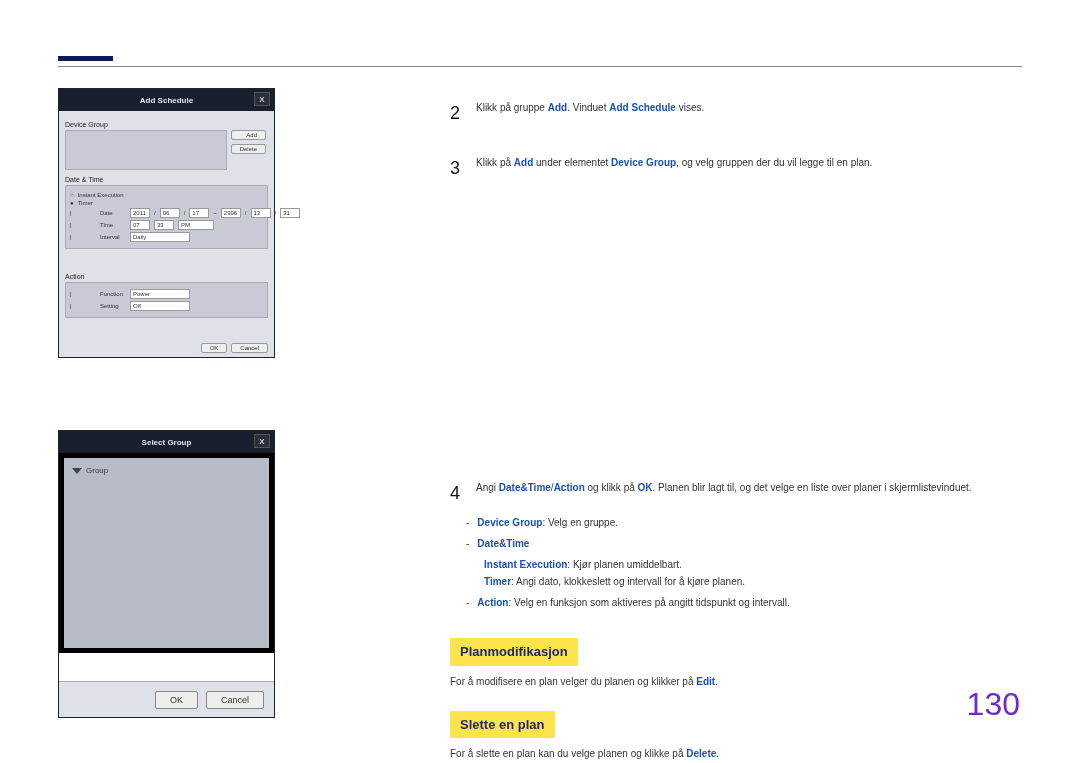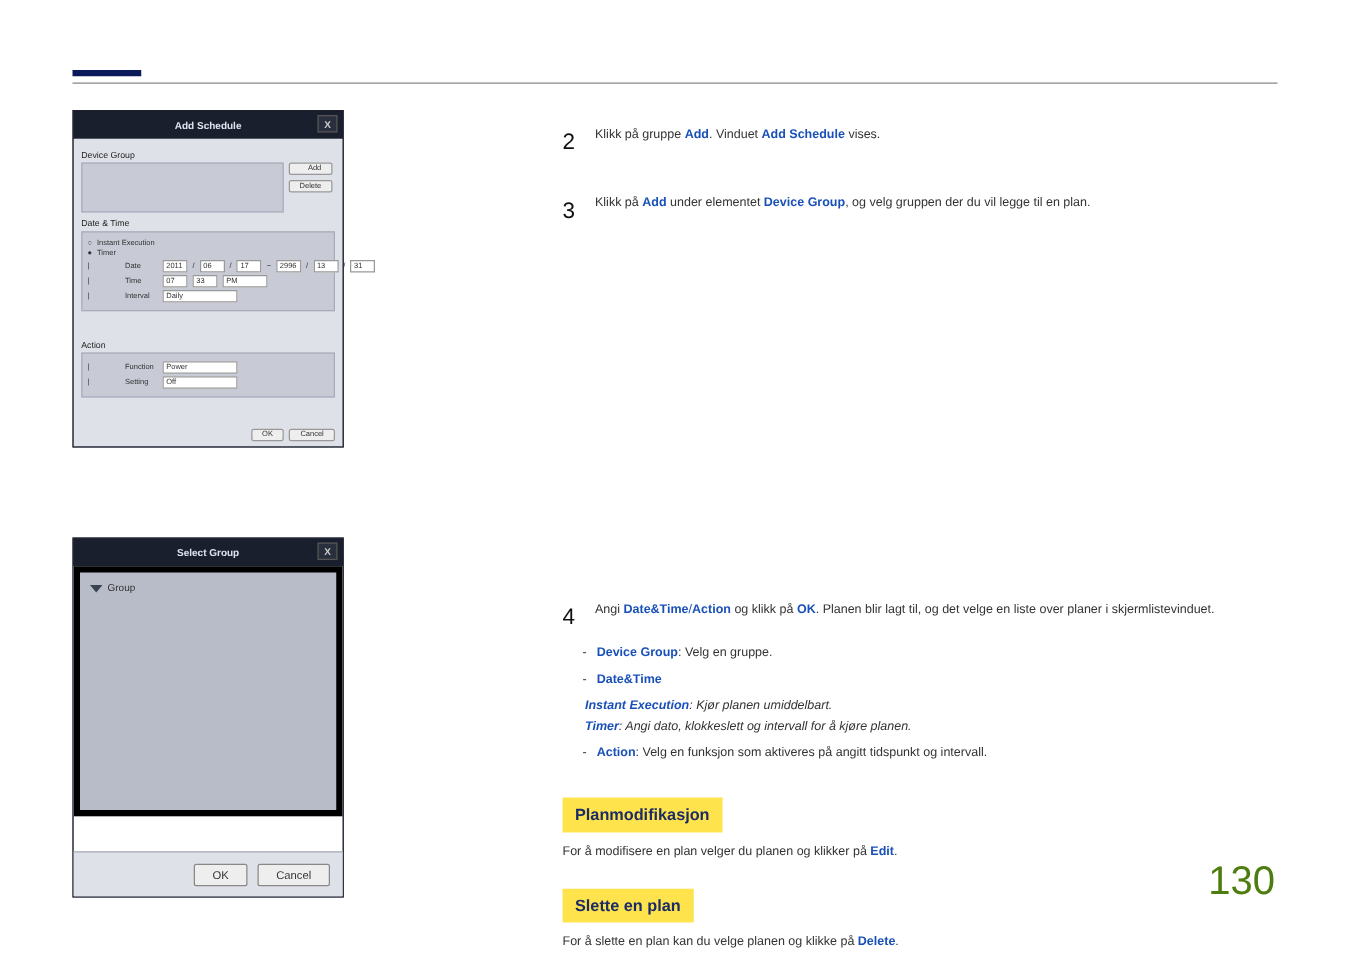--- a/index.html
+++ b/index.html
@@ -19,21 +19,21 @@
     background: #0a1a5a;
   }
   .top-rule {
     position: absolute;
     top: 66px; left: 58px; right: 58px;
     height: 1px; background: #888;
   }
   .page-num {
     position: absolute;
     bottom: 40px; right: 60px;
-    font-size: 32px; color: #4d7c0f; font-weight: 300;
+    font-size: 32px; color: #6d28d9; font-weight: 300;
   }
 
   
   .shot {
     position: absolute;
     background: #3a4050;
     border: 1px solid #1e2230;
     box-shadow: 0 0 0 1px #000 inset;
   }
   .shot1 { top: 88px; left: 58px; width: 217px; height: 270px; }
@@ -92,21 +92,21 @@
     font-size: 10px; color: #333; line-height: 1.5;
   }
   .step { display:flex; gap:14px; margin-bottom: 28px; }
   .stepnum { font-size: 18px; color: #111; min-width:12px; }
   .step p { flex:1; }
   .blue { color:#1950b8; font-weight:bold; }
   .blue-nb { color:#1950b8; }
   .sub-list { margin: 8px 0 0 0; }
   .sub-item { display:flex; gap:8px; margin:6px 0 6px 16px; }
   .sub-item::before { content:"-"; color:#333; }
-  .sub-sub { margin-left:18px; margin-top:2px;font-style:italic; }
+  .sub-sub { margin-left:34px; margin-top:2px; }
 
   h3.section-h {
     background:#ffe34d; display:inline-block;
     padding:4px 10px; font-size:13px; color:#1a2b66; font-weight:bold;
     margin: 22px 0 8px;
   }
 </style>
 </head>
 <body>
 

